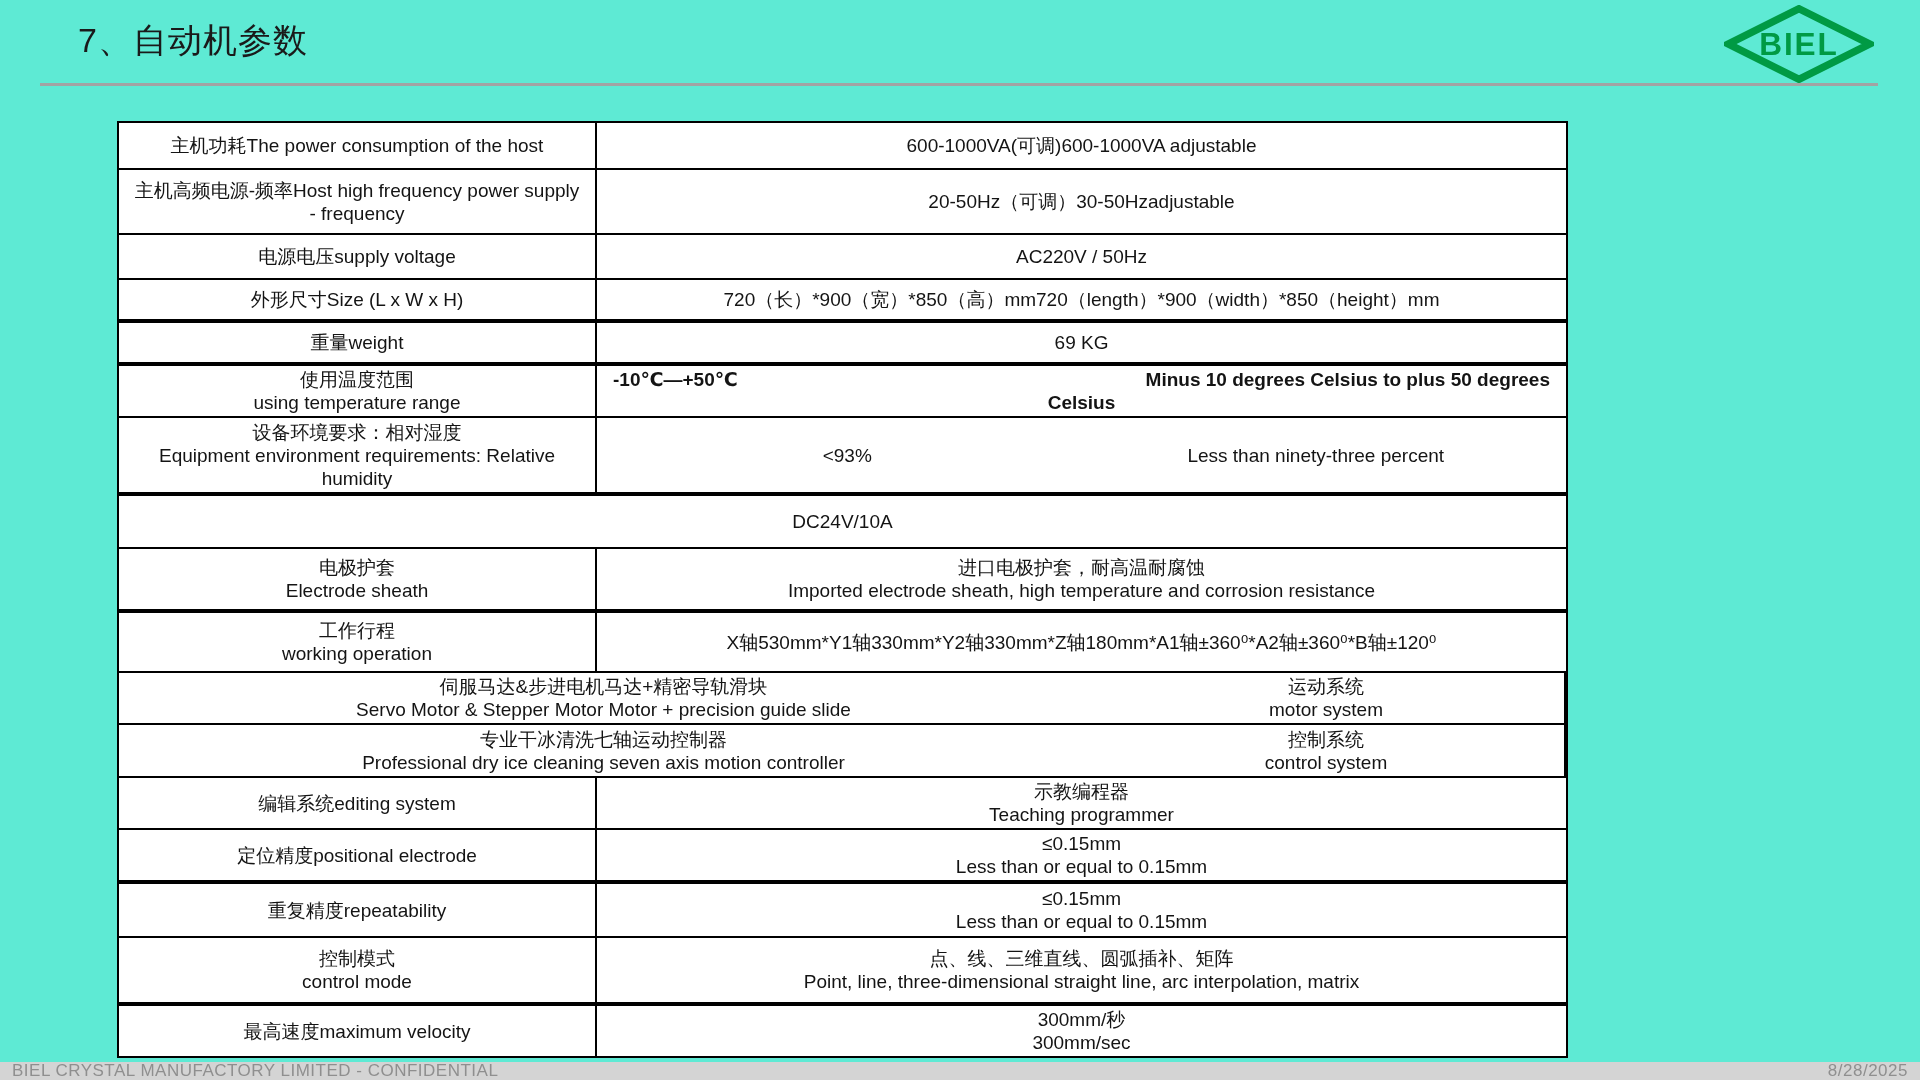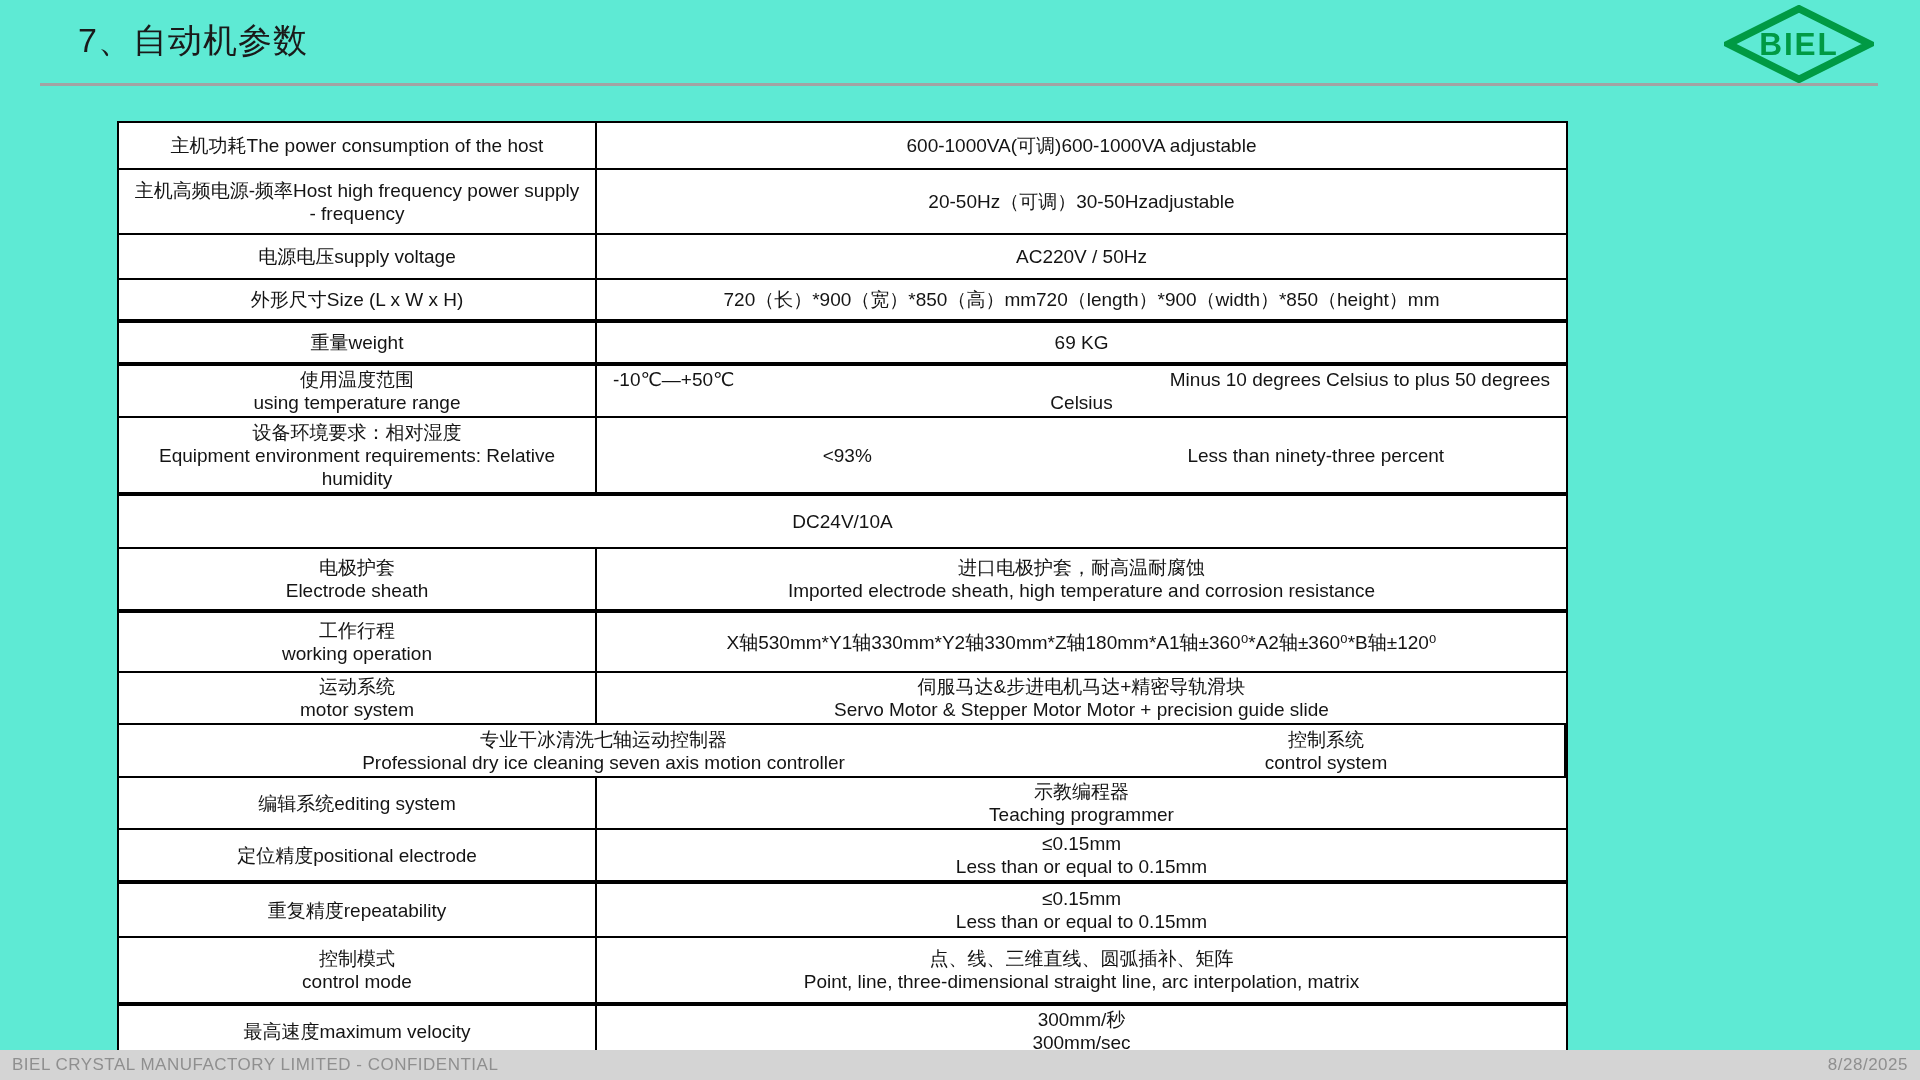--- a/index.html
+++ b/index.html
@@ -49,28 +49,28 @@
   .trow:nth-child(10){min-height:60px}
   .trow:nth-child(11){min-height:50px}
   .trow:nth-child(12){min-height:53px}
   .trow:nth-child(13){min-height:50px}
   .trow:nth-child(14){min-height:52px}
   .trow:nth-child(15){min-height:54px}
   .trow:nth-child(16){min-height:68px}
   .trow:nth-child(17){min-height:50px}
 
   
-  .value.vjustify{display:flex;justify-content:flex-start;padding:2px 16px;white-space:normal;}
+  .value.vjustify{display:flex;justify-content:flex-start;padding:2px 16px;white-space:normal;font-weight:bold;}
   .vjustify .l1{display:flex;justify-content:space-between;align-items:baseline;width:100%;}
   .vjustify .l2{text-align:center;}
   .value.vsplit{flex-direction:row;white-space:normal;padding:3px 16px;}
   .vsplit .half{flex:1;text-align:center;}
 
   .footer{
-    position:absolute;left:0;bottom:0;width:1920px;height:30px;background:var(--footer-bg);
+    position:absolute;left:0;bottom:0;width:1920px;height:18px;background:var(--footer-bg);
     display:flex;align-items:center;justify-content:space-between;box-sizing:border-box;
     padding:0 12px;color:var(--footer-text);font-size:17px;letter-spacing:0.5px;
   }
 </style>
 </head>
 <body>
 
 <div class="slide">
 
   <div class="title">7、自动机参数</div>
@@ -140,24 +140,24 @@
 Imported electrode sheath, high temperature and corrosion resistance</div>
     </div>
 
     <div class="trow">
       <div class="tcell label">工作行程
 working operation</div>
       <div class="tcell value">X轴530mm*Y1轴330mm*Y2轴330mm*Z轴180mm*A1轴±360⁰*A2轴±360⁰*B轴±120⁰</div>
     </div>
 
     <div class="trow">
+      <div class="tcell value">伺服马达&amp;步进电机马达+精密导轨滑块
+Servo Motor &amp; Stepper Motor Motor + precision guide slide</div>
       <div class="tcell label">运动系统
 motor system</div>
-      <div class="tcell value">伺服马达&amp;步进电机马达+精密导轨滑块
-Servo Motor &amp; Stepper Motor Motor + precision guide slide</div>
     </div>
 
     <div class="trow">
       <div class="tcell value">专业干冰清洗七轴运动控制器
 Professional dry ice cleaning seven axis motion controller</div>
       <div class="tcell label">控制系统
 control system</div>
     </div>
 
     <div class="trow">

